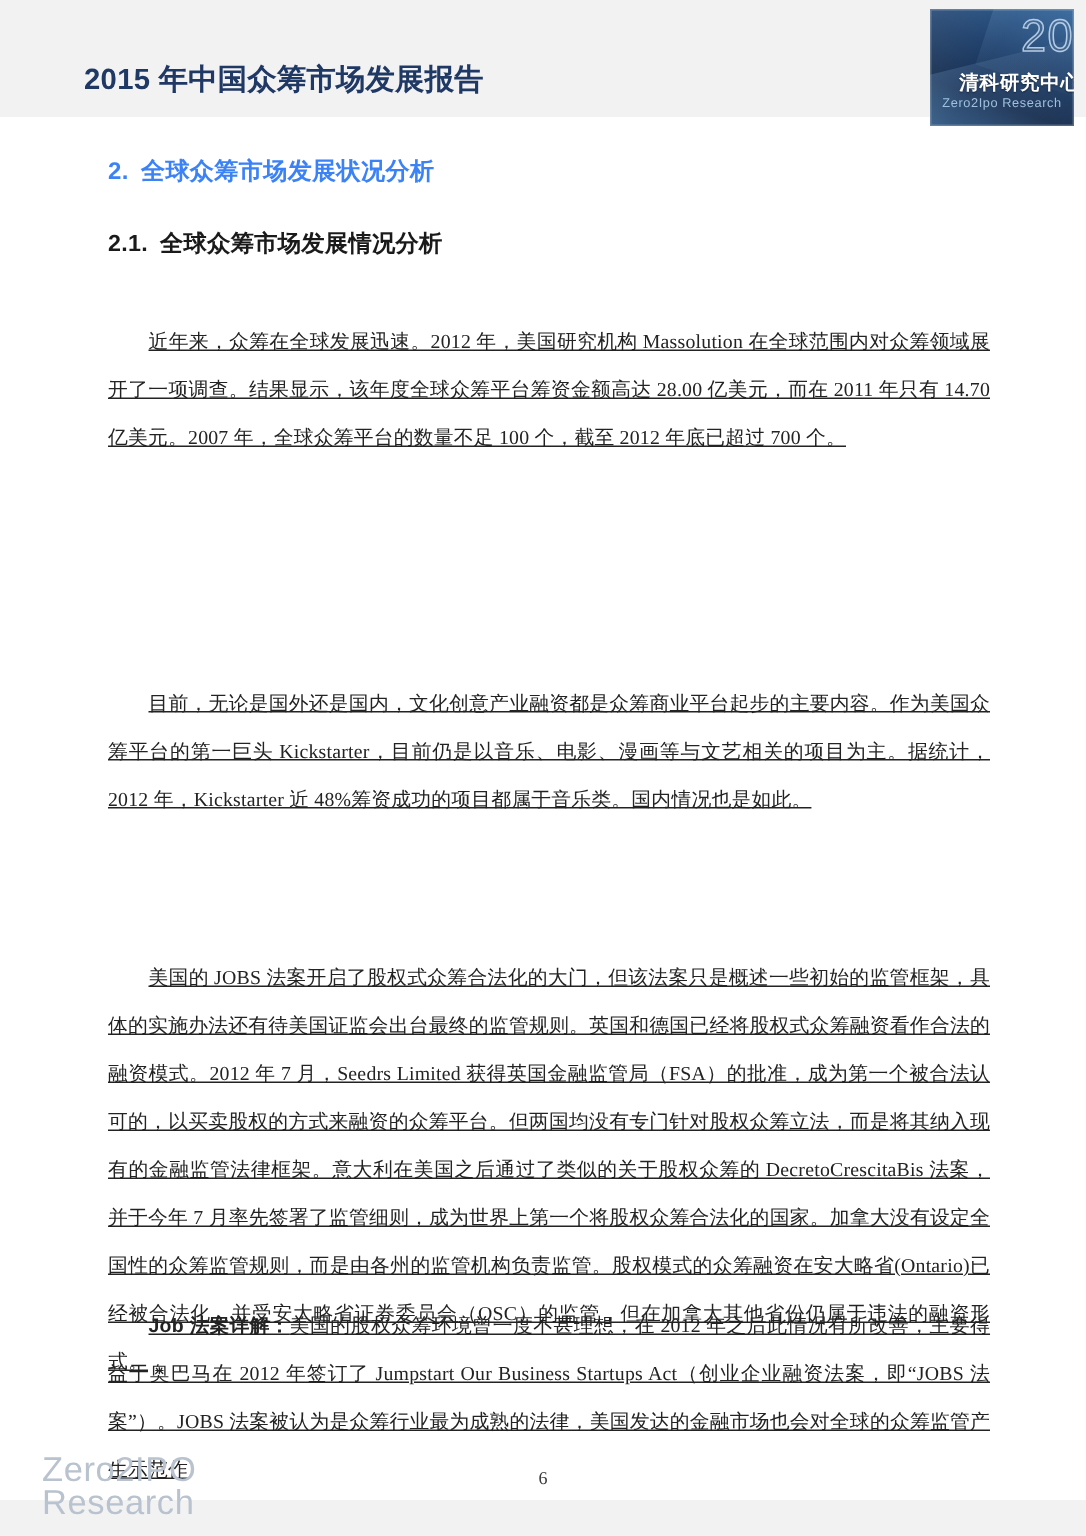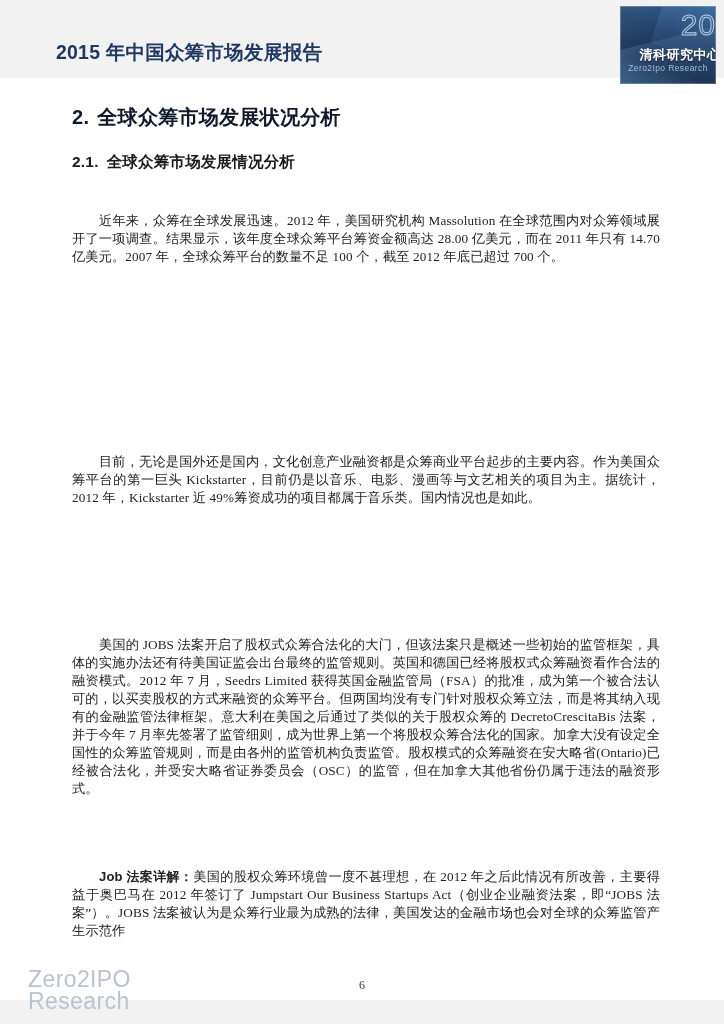--- a/index.html
+++ b/index.html
@@ -119,22 +119,22 @@
     z-index: 3;
   }
 
   
   .h-section {
     position: absolute;
     left: 72px;
     top: 104px;
     font-family: "Liberation Sans", "DejaVu Sans", sans-serif;
     font-weight: bold;
-    font-size: 20px;
-    color: #0f172a;
+    font-size: 16px;
+    color: #3b82f6;
     letter-spacing: 0.3px;
     white-space: nowrap;
   }
   .h-section .num { margin-right: 8px; }
 
   .h-sub-1 {
     position: absolute;
     left: 72px;
     top: 152px;
     font-family: "Liberation Sans", "DejaVu Sans", sans-serif;
@@ -159,26 +159,27 @@
   }
   .h-sub-2 .num { margin-right: 6px; }
 
   
   .para {
     position: absolute;
     left: 72px;
     width: 588px;
     font-family: "Liberation Serif", "DejaVu Serif", serif;
     font-size: 13.2px;
-    line-height: 18px;
+    line-height: 32px;
     color: #232323;
     text-align: justify;
     text-justify: inter-ideograph;
     text-indent: 27px;
     letter-spacing: 0.15px;
+    text-decoration: underline;
   }
   .para.p1 { top: 212px; }
   .para.p2 { top: 322px; }
   .para.p3 { top: 453px; }
   .para.p4 { top: 636px; }
   .para.p5 { top: 868px; }
 
   .para b {
     font-family: "Liberation Sans", "DejaVu Sans", sans-serif;
     font-weight: bold;
@@ -227,21 +228,21 @@
 
   <div class="h-section">
     <span class="num">2.</span><span>全球众筹市场发展状况分析</span>
   </div>
 
   <div class="h-sub-1">
     <span class="num">2.1.</span><span>全球众筹市场发展情况分析</span>
   </div>
 
   <div class="para p1">近年来，众筹在全球发展迅速。2012 年，美国研究机构 Massolution 在全球范围内对众筹领域展开了一项调查。结果显示，该年度全球众筹平台筹资金额高达 28.00 亿美元，而在 2011 年只有 14.70 亿美元。2007 年，全球众筹平台的数量不足 100 个，截至 2012 年底已超过 700 个。</div>
-  <div class="para p3">目前，无论是国外还是国内，文化创意产业融资都是众筹商业平台起步的主要内容。作为美国众筹平台的第一巨头 Kickstarter，目前仍是以音乐、电影、漫画等与文艺相关的项目为主。据统计，2012 年，Kickstarter 近 49%筹资成功的项目都属于音乐类。国内情况也是如此。</div>
+  <div class="para p3">目前，无论是国外还是国内，文化创意产业融资都是众筹商业平台起步的主要内容。作为美国众筹平台的第一巨头 Kickstarter，目前仍是以音乐、电影、漫画等与文艺相关的项目为主。据统计，2012 年，Kickstarter 近 48%筹资成功的项目都属于音乐类。国内情况也是如此。</div>
 
 
   <div class="para p4">美国的 JOBS 法案开启了股权式众筹合法化的大门，但该法案只是概述一些初始的监管框架，具体的实施办法还有待美国证监会出台最终的监管规则。英国和德国已经将股权式众筹融资看作合法的融资模式。2012 年 7 月，Seedrs Limited 获得英国金融监管局（FSA）的批准，成为第一个被合法认可的，以买卖股权的方式来融资的众筹平台。但两国均没有专门针对股权众筹立法，而是将其纳入现有的金融监管法律框架。意大利在美国之后通过了类似的关于股权众筹的 DecretoCrescitaBis 法案，并于今年 7 月率先签署了监管细则，成为世界上第一个将股权众筹合法化的国家。加拿大没有设定全国性的众筹监管规则，而是由各州的监管机构负责监管。股权模式的众筹融资在安大略省(Ontario)已经被合法化，并受安大略省证券委员会（OSC）的监管，但在加拿大其他省份仍属于违法的融资形式。</div>
 
   <div class="para p5"><b>Job 法案详解：</b><span>美国的股权众筹环境曾一度不甚理想，在 2012 年之后此情况有所改善，主要得益于奥巴马在 2012 年签订了 Jumpstart Our Business Startups Act（创业企业融资法案，即“JOBS 法案”）。JOBS 法案被认为是众筹行业最为成熟的法律，美国发达的金融市场也会对全球的众筹监管产生示范作</span></div>
 
   <div class="watermark">Zero2IPO
 Research</div>
   <div class="page-num">6</div>
 

